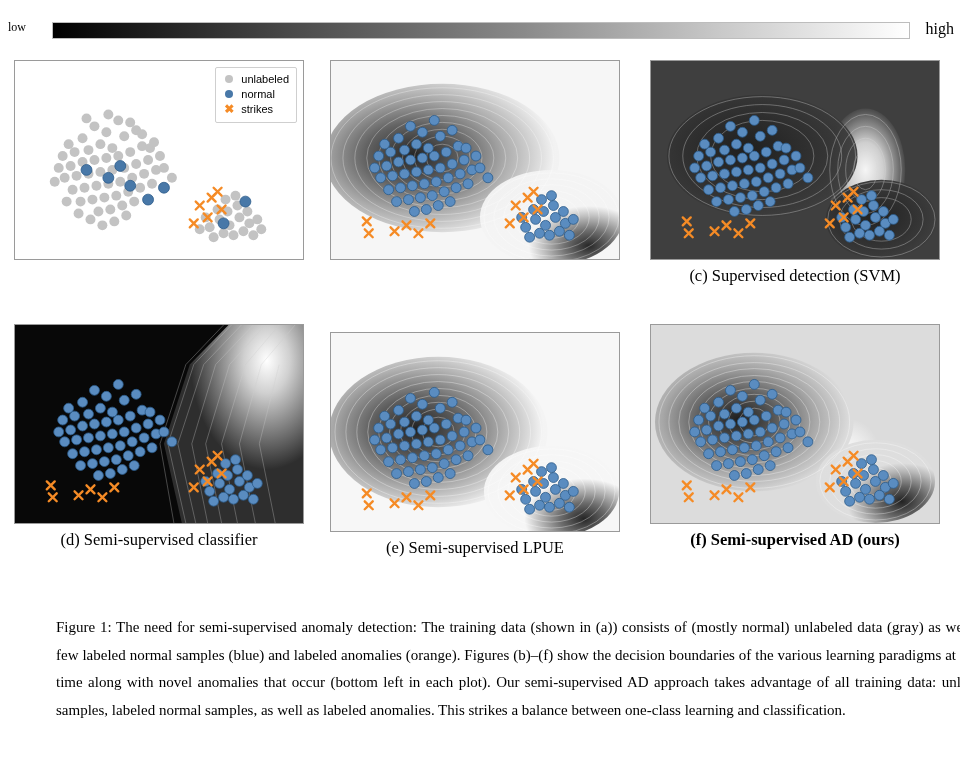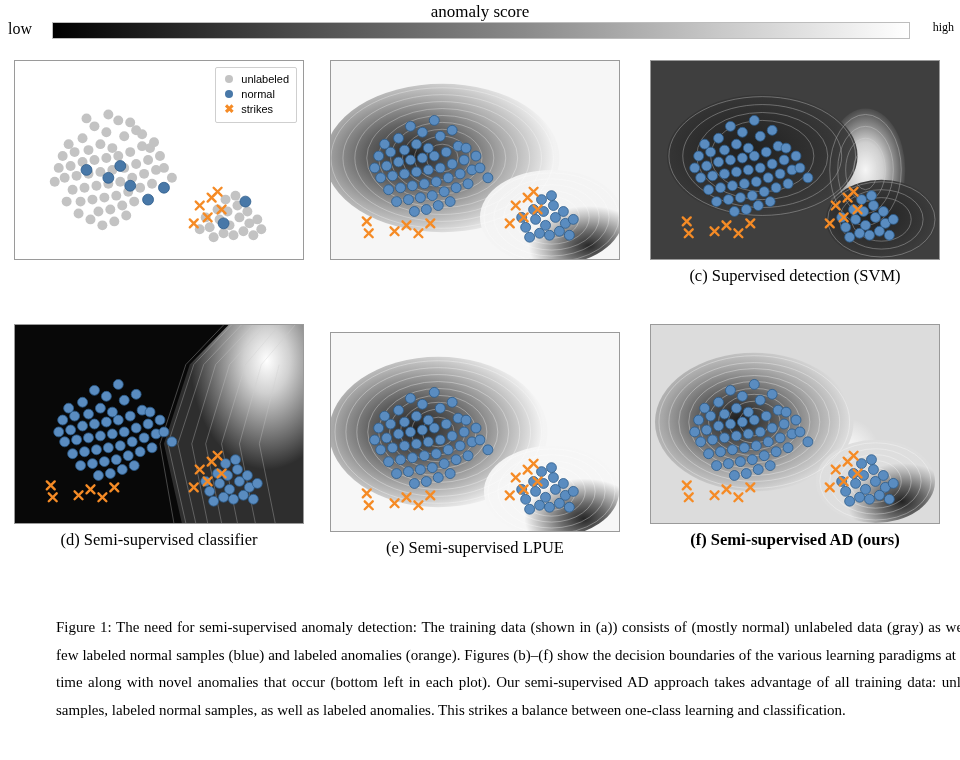--- a/index.html
+++ b/index.html
@@ -44,28 +44,28 @@
     width: 858px;
     height: 17px;
     background: linear-gradient(to right, #000000 0%, #4a4a4a 28%, #8a8a8a 55%, #c9c9c9 78%, #ffffff 100%);
     border: 1px solid #bdbdbd;
     box-sizing: border-box;
   }
   .cbar-low {
     position: absolute;
     left: 8px;
     top: 20px;
-    font-size: 16px;
+    font-size: 12px;
     text-align: right;
   }
   .cbar-high {
     position: absolute;
     right: 6px;
     top: 20px;
-    font-size: 12px;
+    font-size: 16px;
     margin-left: 24px;
   }
 
   
   .grid {
     position: absolute;
     left: 0;
     top: 52px;
     width: 960px;
     height: 505px;
@@ -151,21 +151,20 @@
     text-justify: inter-word;
     margin-left: 46px;
   }
 </style>
 </head>
 <body>
 
 <div class="page">
 
   <div class="cbar-wrap">
-    <div class="cbar-title">anomaly score</div>
     <div class="cbar-low">low</div>
     <div class="cbar-bar"></div>
     <div class="cbar-high">high</div>
   </div>
 
   <div class="grid">
 
     <div class="panel p-a">
       <div class="plot">
         <svg viewBox="0 0 290 200" preserveAspectRatio="none">

